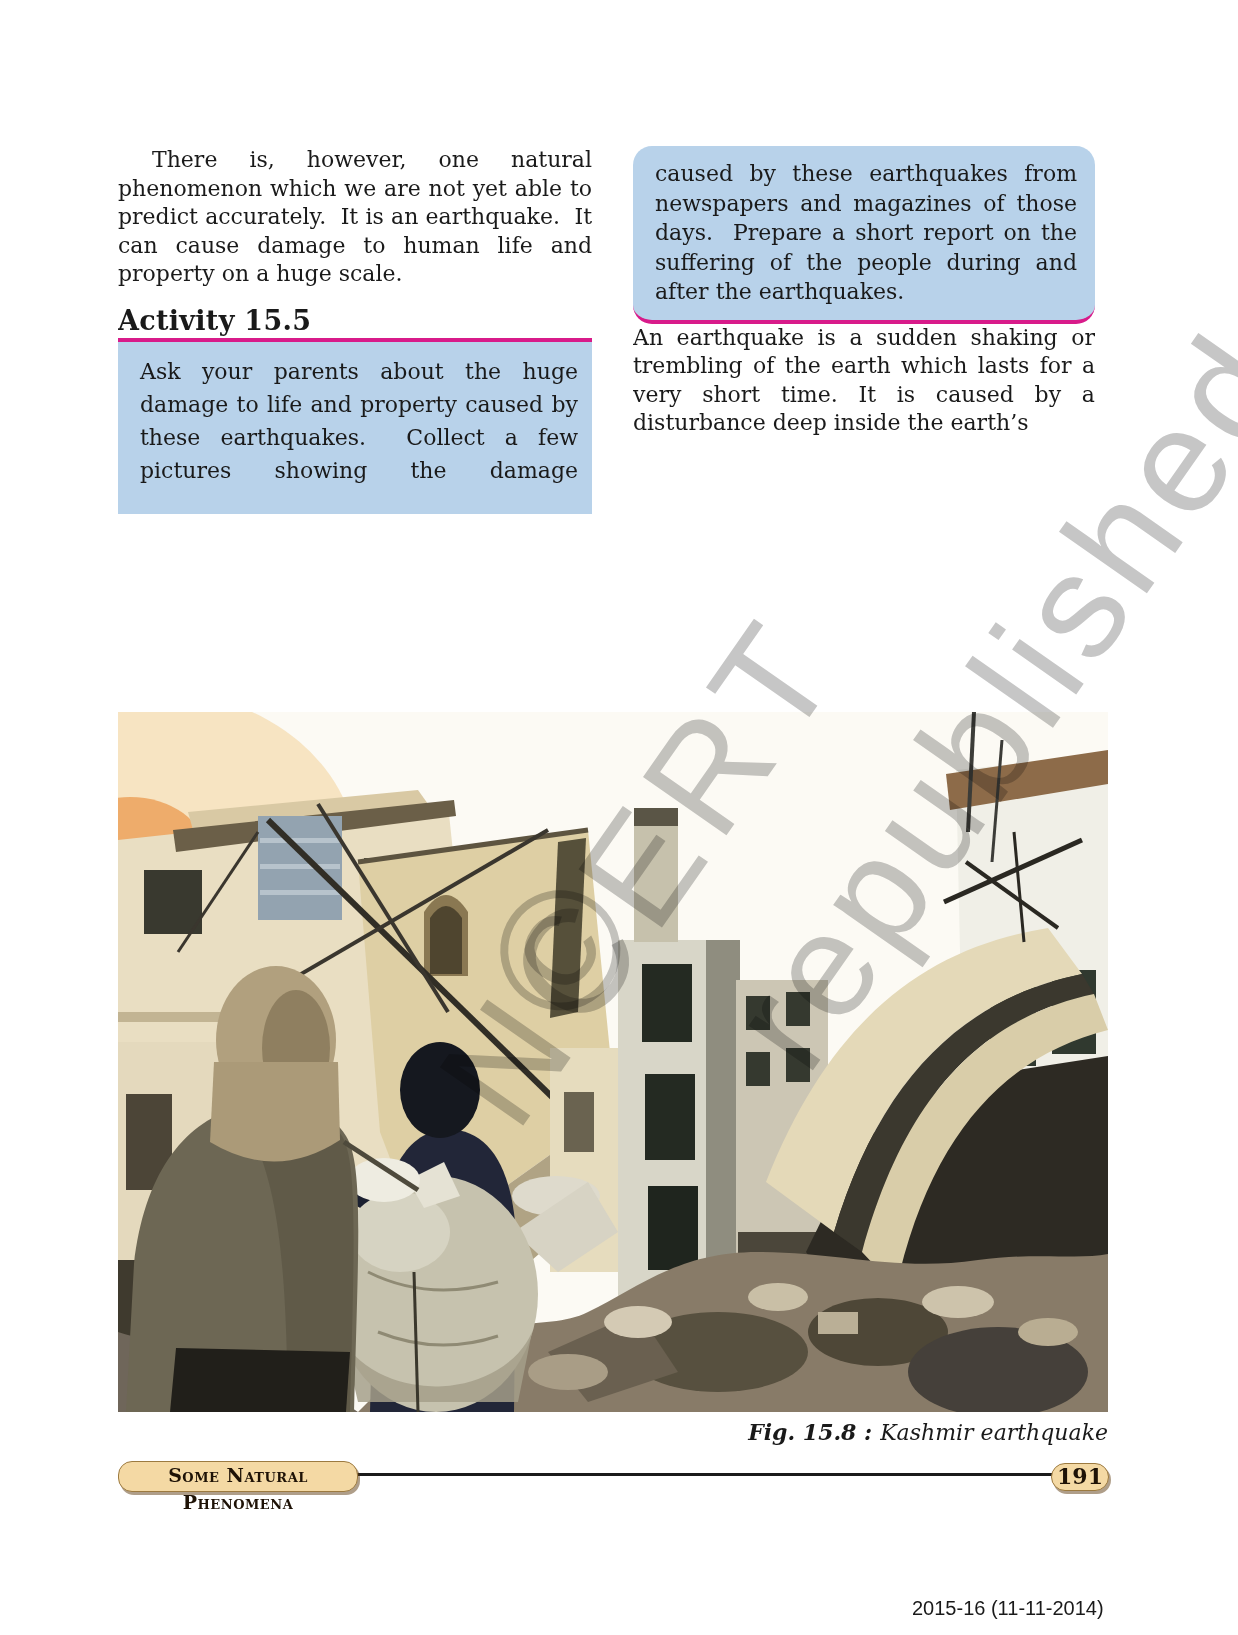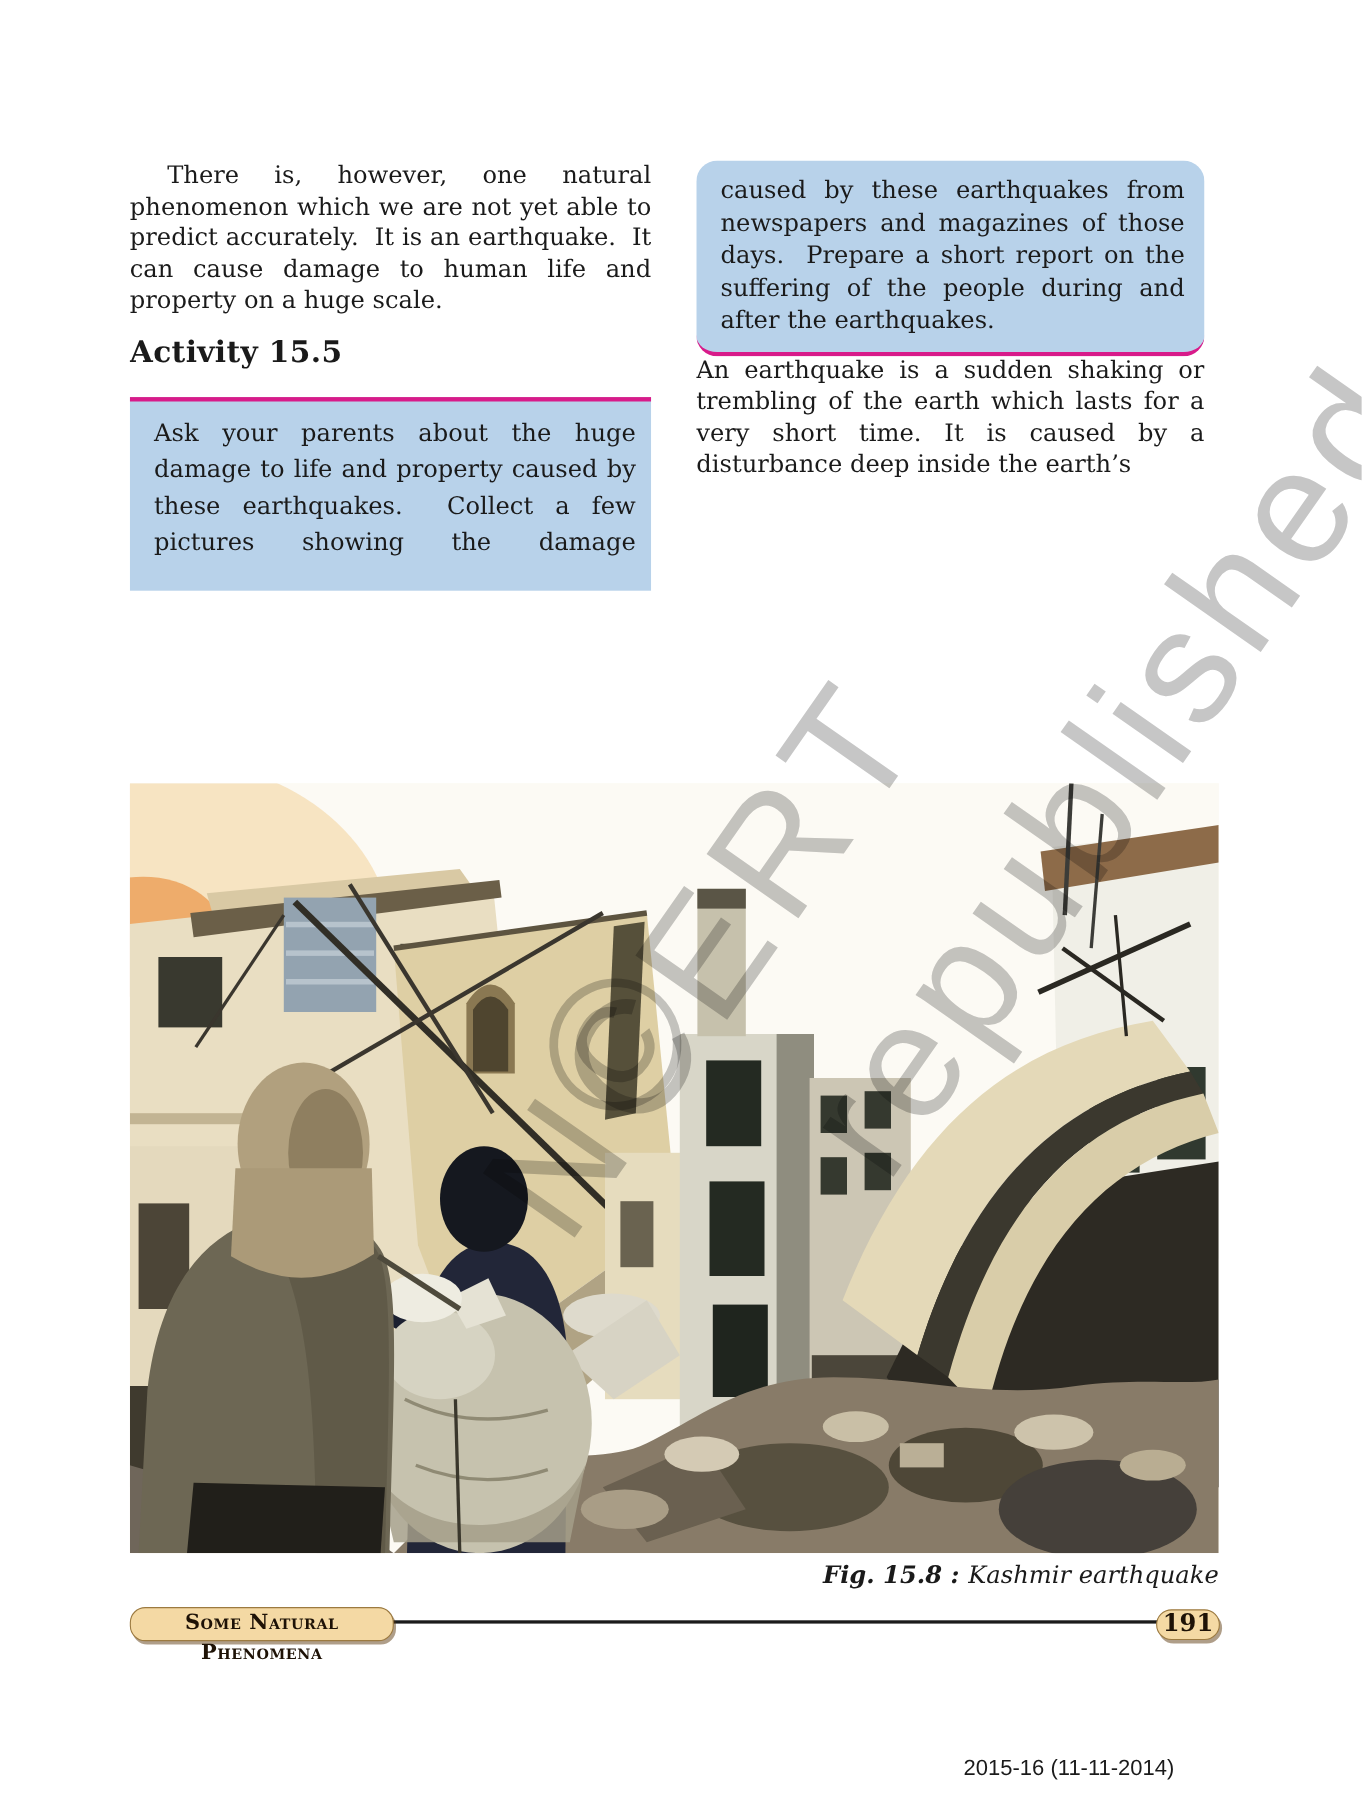--- a/index.html
+++ b/index.html
@@ -17,21 +17,21 @@
   .col-right{left:633px;top:146px;width:462px;height:566px;}
   .para{
     font-size:22px;line-height:28.5px;
     text-align:justify;
     white-space:pre-wrap;
     margin:0;
   }
   .indent{text-indent:34px;}
   .activity-heading{
     font-size:27px;font-weight:bold;
-    margin:16px 0 25px 0;
+    margin:16px 0 2px 0;
     letter-spacing:.3px;
   }
   .activity-box{
     background:#b8d2ea;
     box-sizing:border-box;
   }
   .activity-box.left-part{
     border-top:4px solid #d81b8a;
     padding:13px 14px 24px 22px;
     height:176px;
@@ -79,21 +79,21 @@
   .pill-chapter{
     left:118px;top:1461px;width:240px;height:31px;
     font-variant:small-caps;font-weight:bold;font-size:19px;line-height:27px;
     letter-spacing:.5px;
   }
   .pill-page{
     left:1051px;top:1463px;width:58px;height:28px;
     font-weight:bold;font-size:22px;line-height:25px;
   }
   .imprint{
-    position:absolute;left:876px;top:1597px;
+    position:absolute;left:912px;top:1597px;
     font-family:"Liberation Sans", sans-serif;
     font-size:20px;color:#1a1a1a;
   }
   
   .wm{
     position:absolute;
     color:#c6c6c6;
     mix-blend-mode:multiply;
     font-family:"Liberation Sans", sans-serif;
     pointer-events:none;

